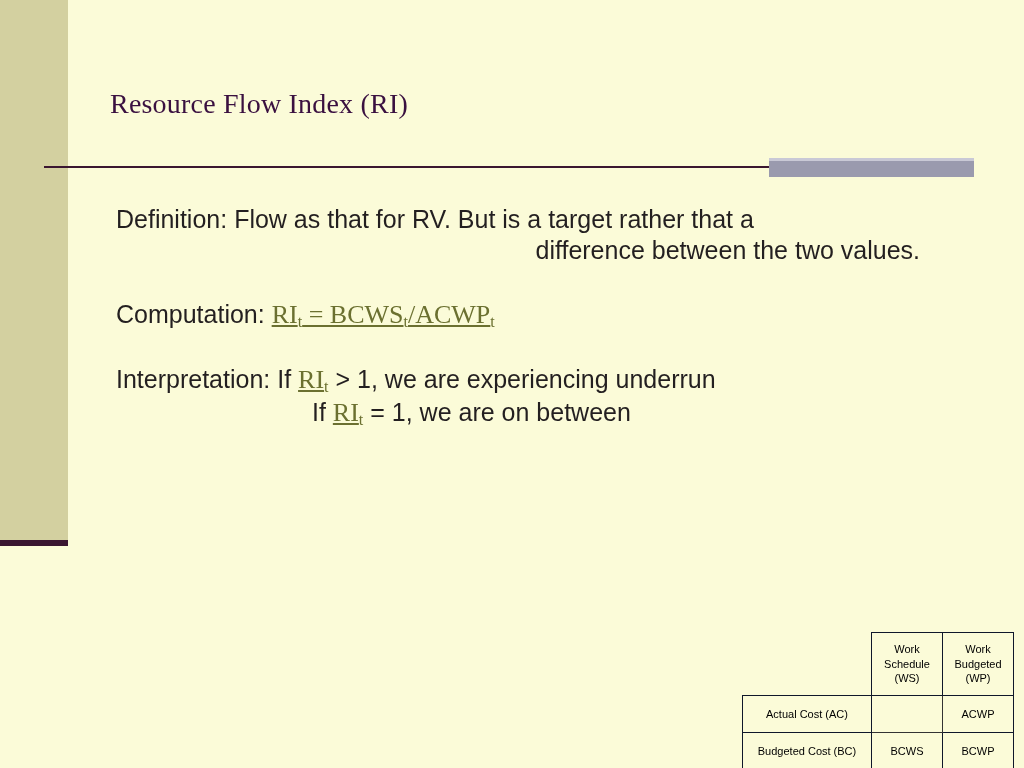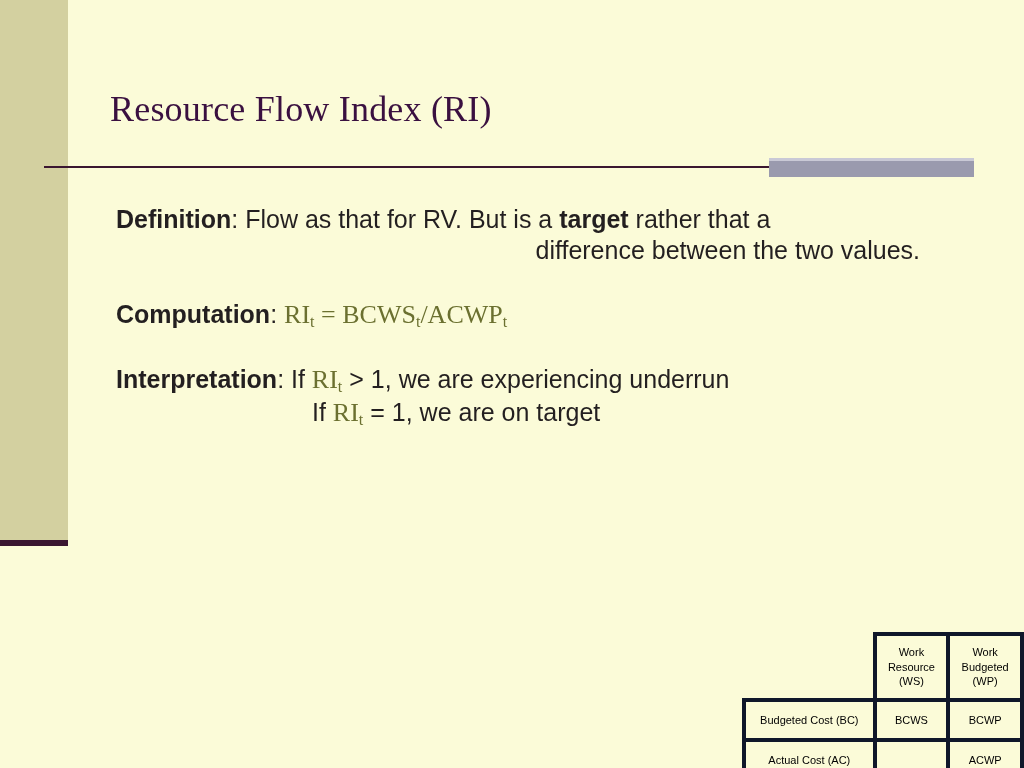--- a/index.html
+++ b/index.html
@@ -30,21 +30,21 @@
     width: 68px;
     height: 6px;
     background: #3a1630;
   }
   
   .title {
     position: absolute;
     left: 110px;
     top: 88px;
     font-family: "Liberation Serif", serif;
-    font-size: 36px;
+    font-size: 28px;
     color: #3a1040;
     letter-spacing: 0.2px;
   }
   
   .title-rule {
     position: absolute;
     left: 44px;
     top: 166px;
     width: 930px;
     height: 2px;
@@ -76,25 +76,26 @@
     padding-left: 14px;
     text-indent: -14px;
     width: 790px;
   }
   .def-indent {
     display: block;
     padding-left: 42px;
     text-indent: 0;
     text-align: right;
   }
-  b { font-weight: bold; }
+  b { font-weight: normal; }
   .mathserif {
     font-family: "Liberation Serif", serif;
     color: #6b7030;
     font-size: 26px;
+    text-decoration: underline;
   }
   .mathserif sub {
     font-size: 0.62em;
     vertical-align: -0.25em;
   }
   .interp-line {
     display: block;
     padding-left: 196px;
   }
   .gap-sm { height: 10px; }
@@ -102,21 +103,21 @@
   .legend-table {
     position: absolute;
     left: 742px;
     top: 632px;
     border-collapse: collapse;
     font-size: 11px;
     color: #000;
     background: #fbfbd8;
   }
   .legend-table td {
-    border: 4px solid #0f172a;
+    border: 1px solid #0f172a;
     text-align: center;
     vertical-align: middle;
     padding: 3px 4px;
   }
   .legend-table td.rowhead {
     width: 120px;
     height: 30px;
   }
   .legend-table td.col {
     width: 62px;
@@ -153,44 +154,44 @@
   <div class="gap-sm"></div>
 
   <div class="para">
     <b>Computation</b><span>: </span><span class="mathserif"><span>RI</span><sub>t</sub><span> = BCWS</span><sub>t</sub><span>/ACWP</span><sub>t</sub></span>
   </div>
 
   <div class="gap-sm"></div>
 
   <div class="para">
     <b>Interpretation</b><span>: If </span><span class="mathserif"><span>RI</span><sub>t</sub></span><span> &gt; 1, we are experiencing underrun</span>
-    <span class="interp-line"><span>If </span><span class="mathserif"><span>RI</span><sub>t</sub></span><span> = 1, we are on target</span></span>
+    <span class="interp-line"><span>If </span><span class="mathserif"><span>RI</span><sub>t</sub></span><span> = 1, we are on between</span></span>
   </div>
 
 </div>
 
 <table class="legend-table">
   <tbody>
       <tr class="header">
     <td class="corner"></td>
     <td class="col">
       <span>Work</span><br>
-      <span>Resource</span><br>
+      <span>Schedule</span><br>
       <span>(WS)</span>
     </td>
     <td class="col">
       <span>Work</span><br>
       <span>Budgeted</span><br>
       <span>(WP)</span>
     </td>
   </tr>
   <tr>
+    <td class="rowhead">Actual Cost (AC)</td>
+    <td class="col blank"></td>
+    <td class="col">ACWP</td>
+  </tr>
+  <tr>
     <td class="rowhead">Budgeted Cost (BC)</td>
     <td class="col">BCWS</td>
     <td class="col">BCWP</td>
-  </tr>
-  <tr>
-    <td class="rowhead">Actual Cost (AC)</td>
-    <td class="col blank"></td>
-    <td class="col">ACWP</td>
   </tr>
 </tbody>
   </table>
 
 </body></html>

